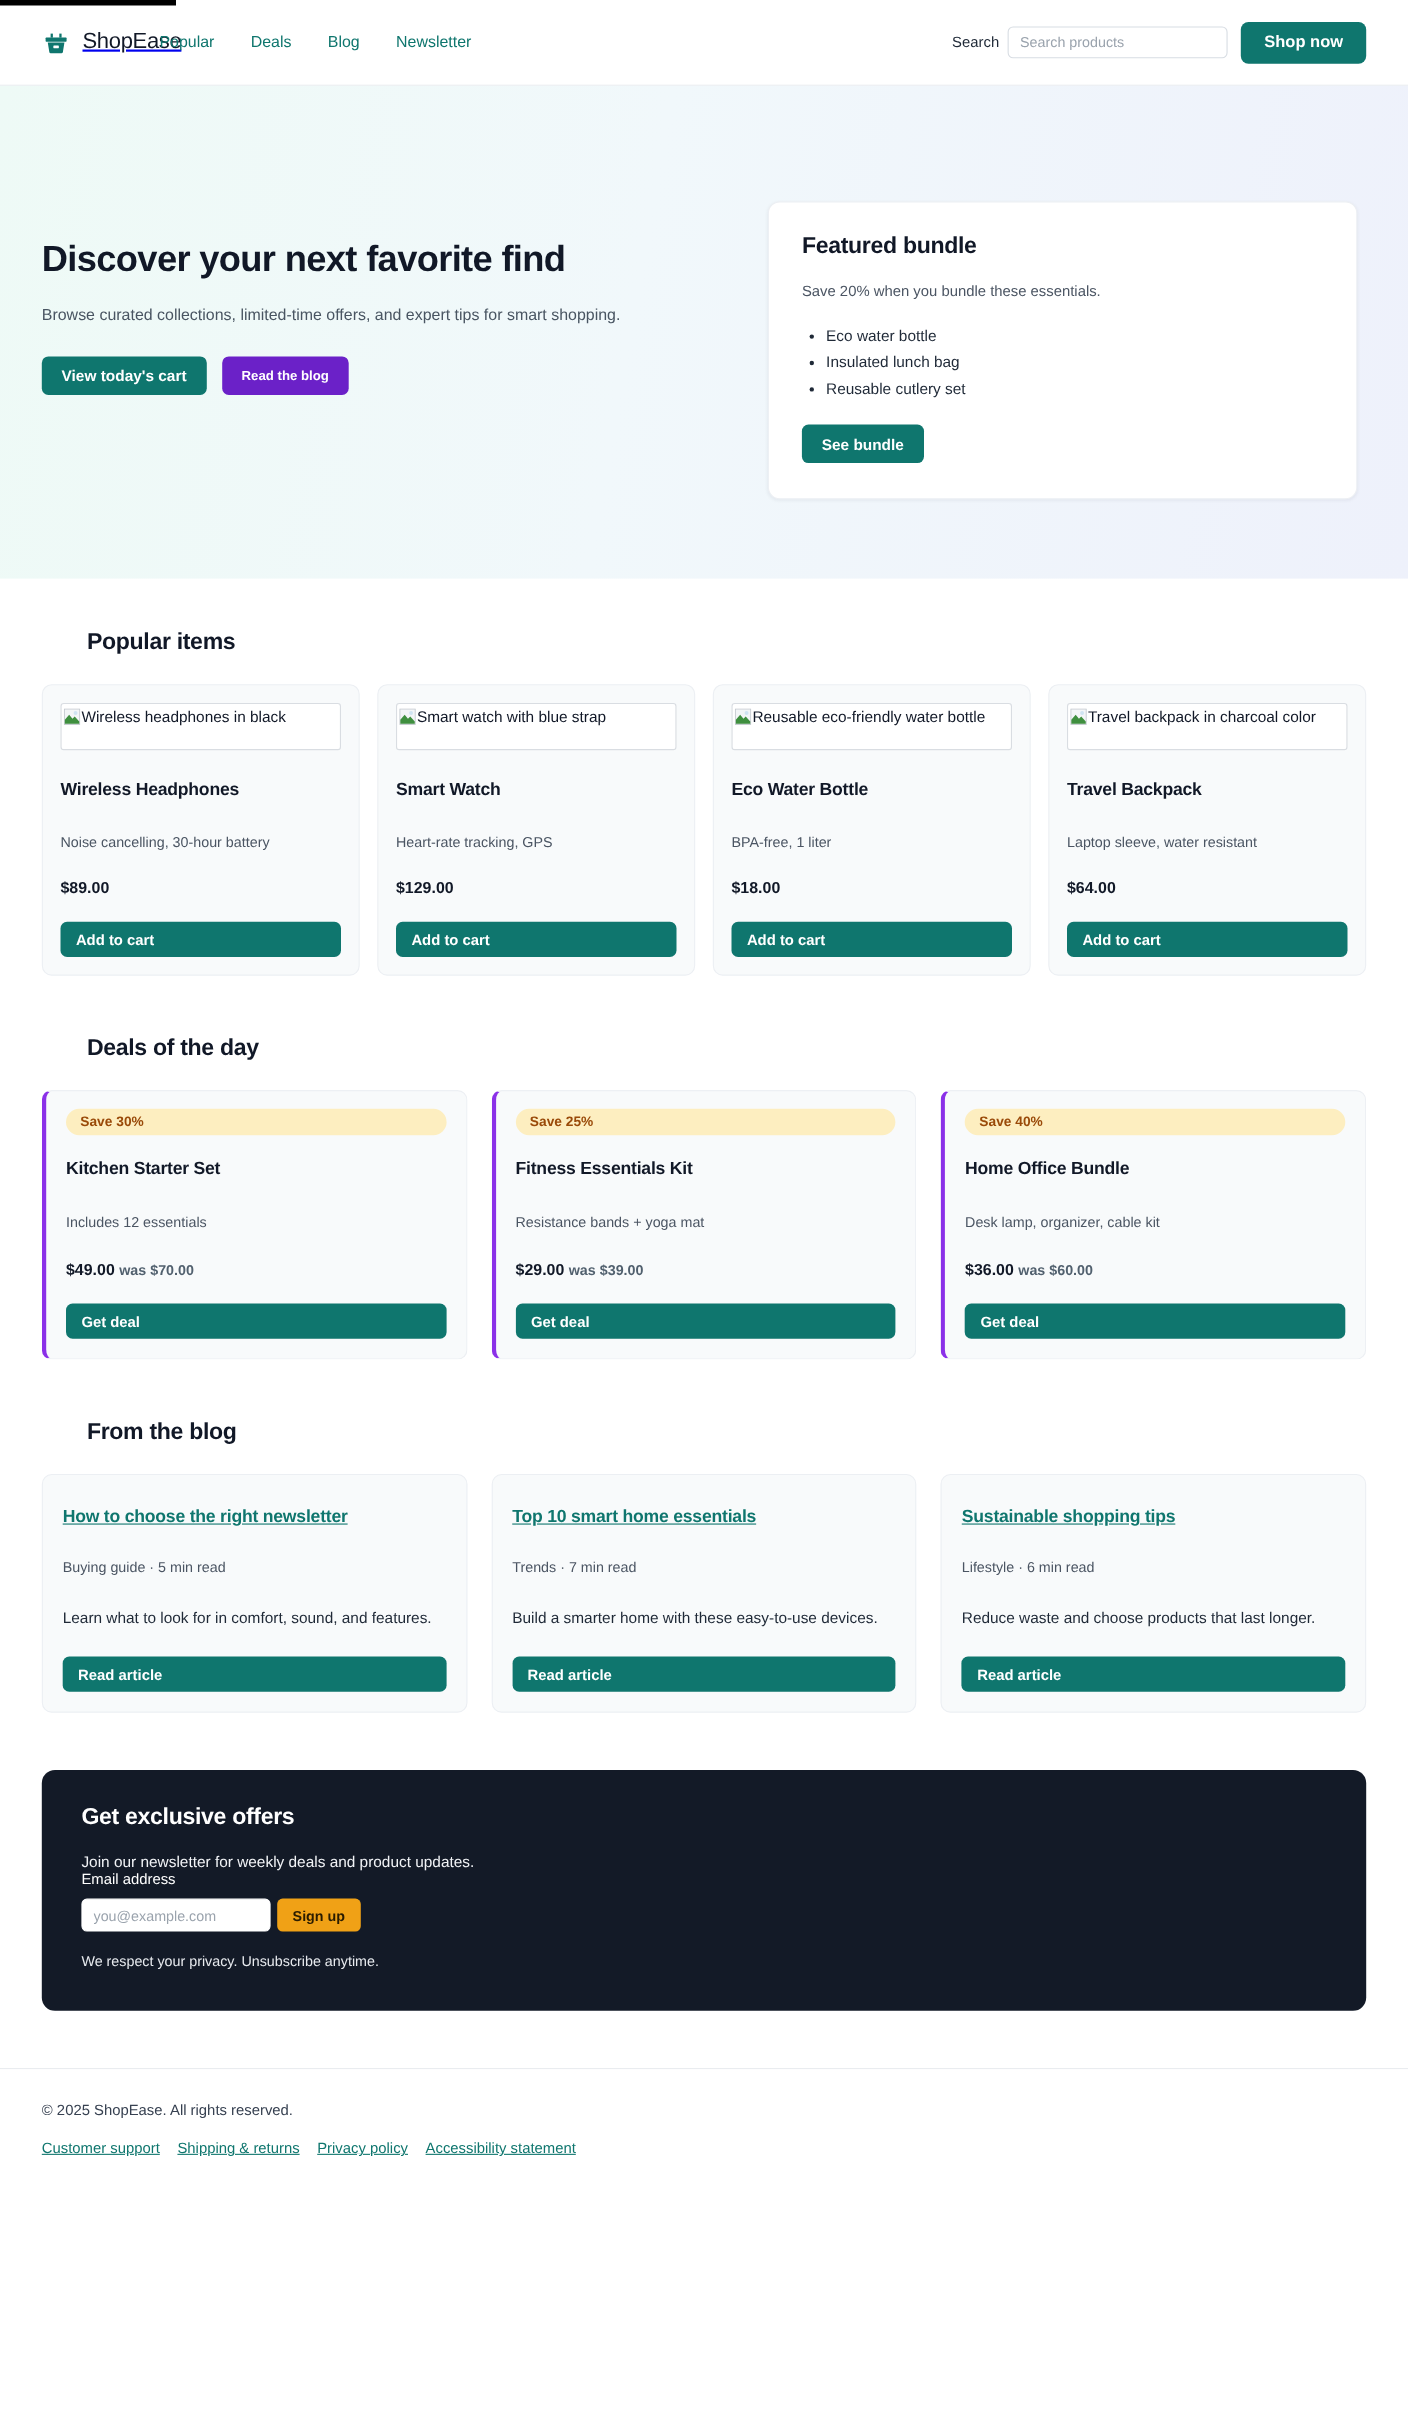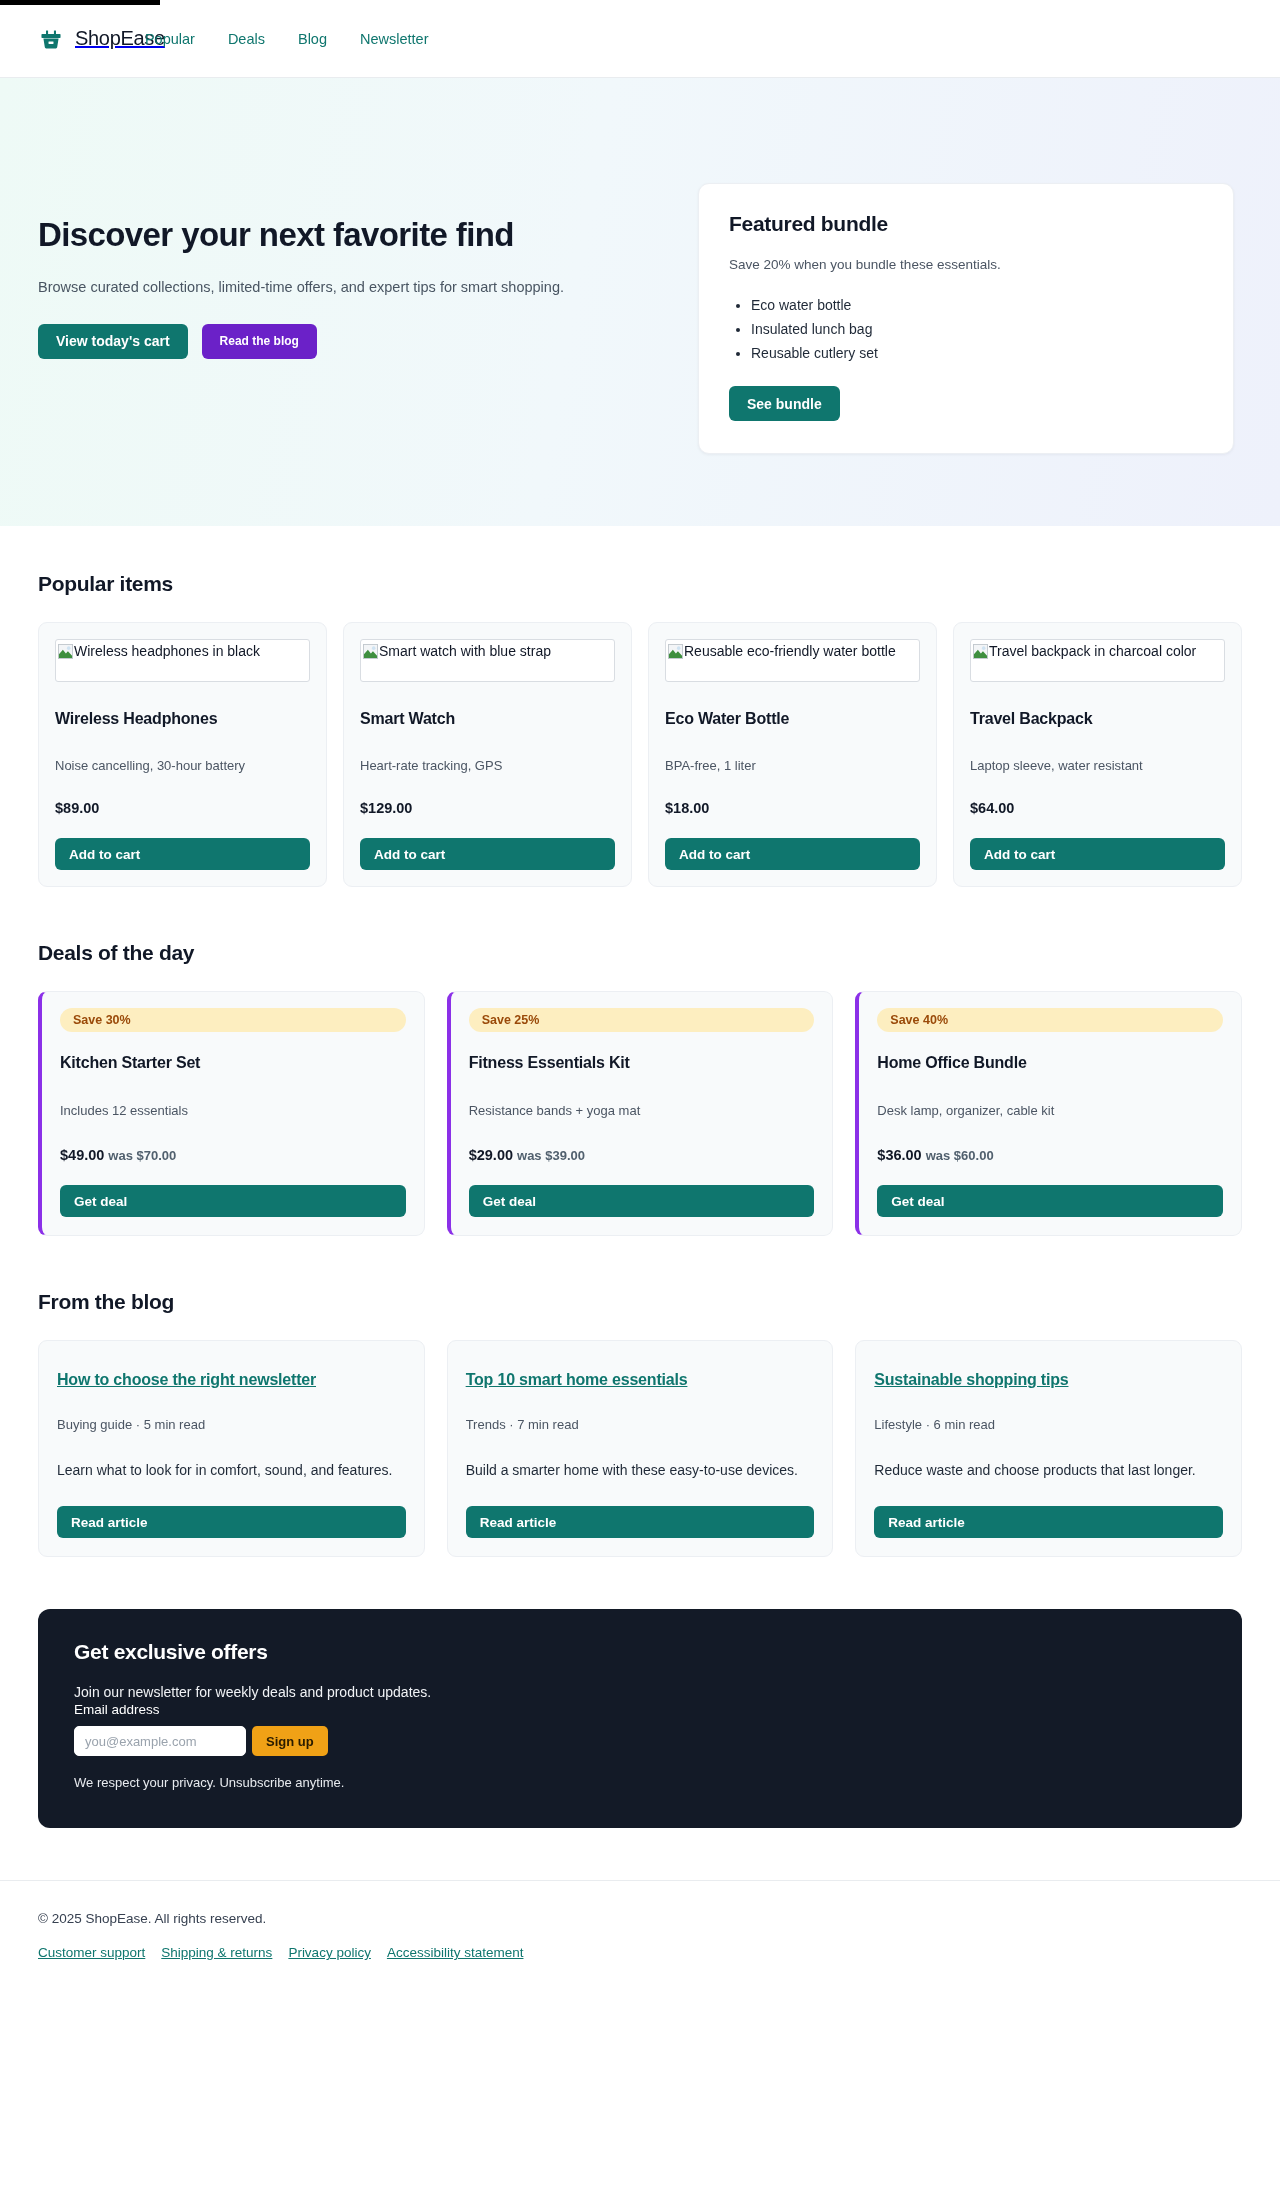--- a/index.html
+++ b/index.html
@@ -138,21 +138,21 @@
     margin-top: 21px;
     background: #0f766e; color: #fff; border: none; border-radius: 6px;
     height: 35px; padding: 0 18px;
     font-size: 14px; font-weight: bold;
     font-family: "Liberation Sans", sans-serif; cursor: pointer;
   }
 
   
   .section { padding: 0 38px; }
   .section-title {
-    font-size: 21px; font-weight: bold; letter-spacing: -0.3px; color: #111827;
+    font-size: 21px; font-weight: bold; letter-spacing: -0.3px; color: #111827; margin-left: 41px;
   }
 
   
   #popular { padding-top: 46px; }
   .product-grid {
     margin-top: 26px;
     display: grid;
     grid-template-columns: repeat(4, 1fr);
     gap: 16px;
   }
@@ -346,20 +346,27 @@
     <span class="brand-name">ShopEase</span>
   </a>
 
   <nav class="main-nav">
     <a class="nav-link" href="#popular">Popular</a>
     <a class="nav-link" href="#deals">Deals</a>
     <a class="nav-link" href="#blog">Blog</a>
     <a class="nav-link" href="#newsletter">Newsletter</a>
   </nav>
 
+  <div class="header-right">
+    <div class="search-wrap">
+      <label class="search-label">Search</label>
+      <input class="search-input" type="text" placeholder="Search products" style="">
+    </div>
+    <button class="shop-now-btn">Shop now</button>
+  </div>
 </header>
 
 <section class="hero">
   <div class="hero-left">
     <h1 class="hero-title">Discover your next favorite find</h1>
     <p class="hero-sub">Browse curated collections, limited-time offers, and expert tips for smart shopping.</p>
     <div class="hero-actions">
       <button class="btn-primary-teal">View today's cart</button>
       <button class="btn-primary-purple">Read the blog</button>
     </div>

